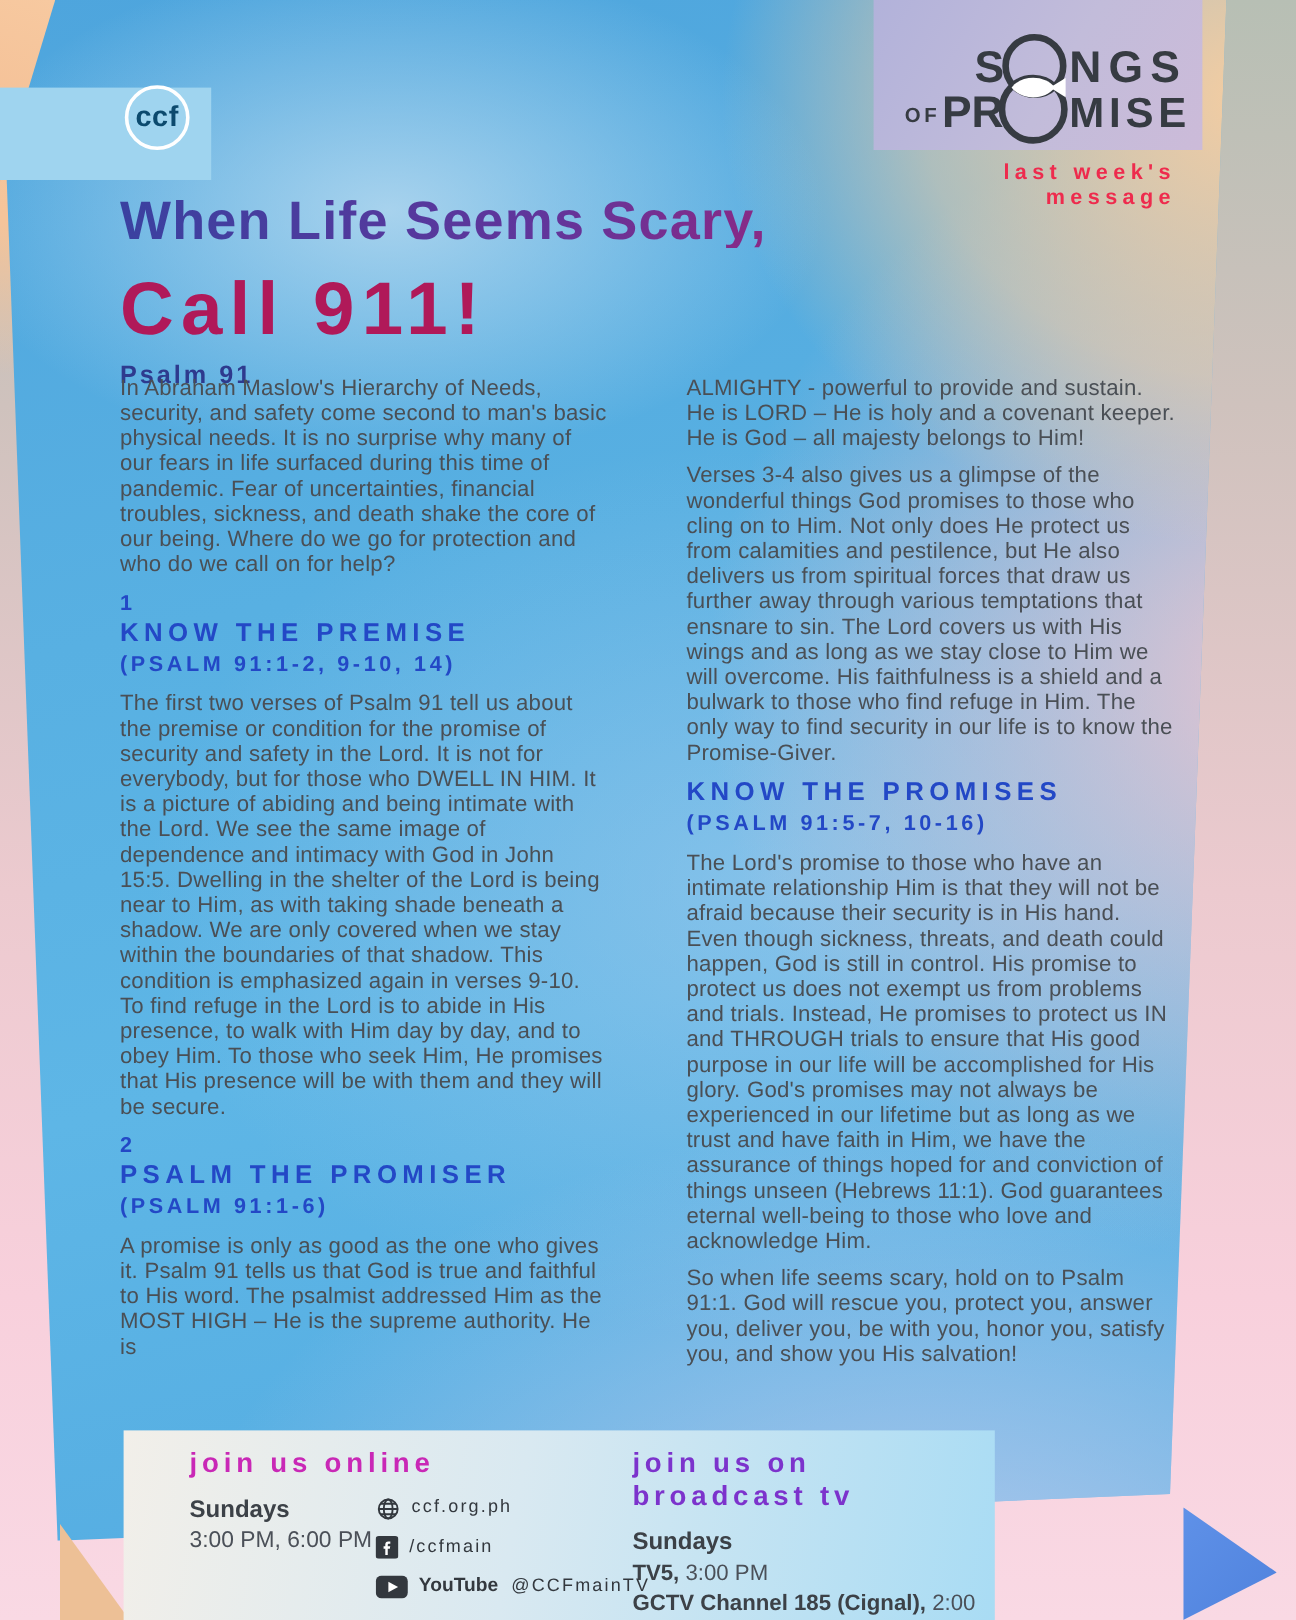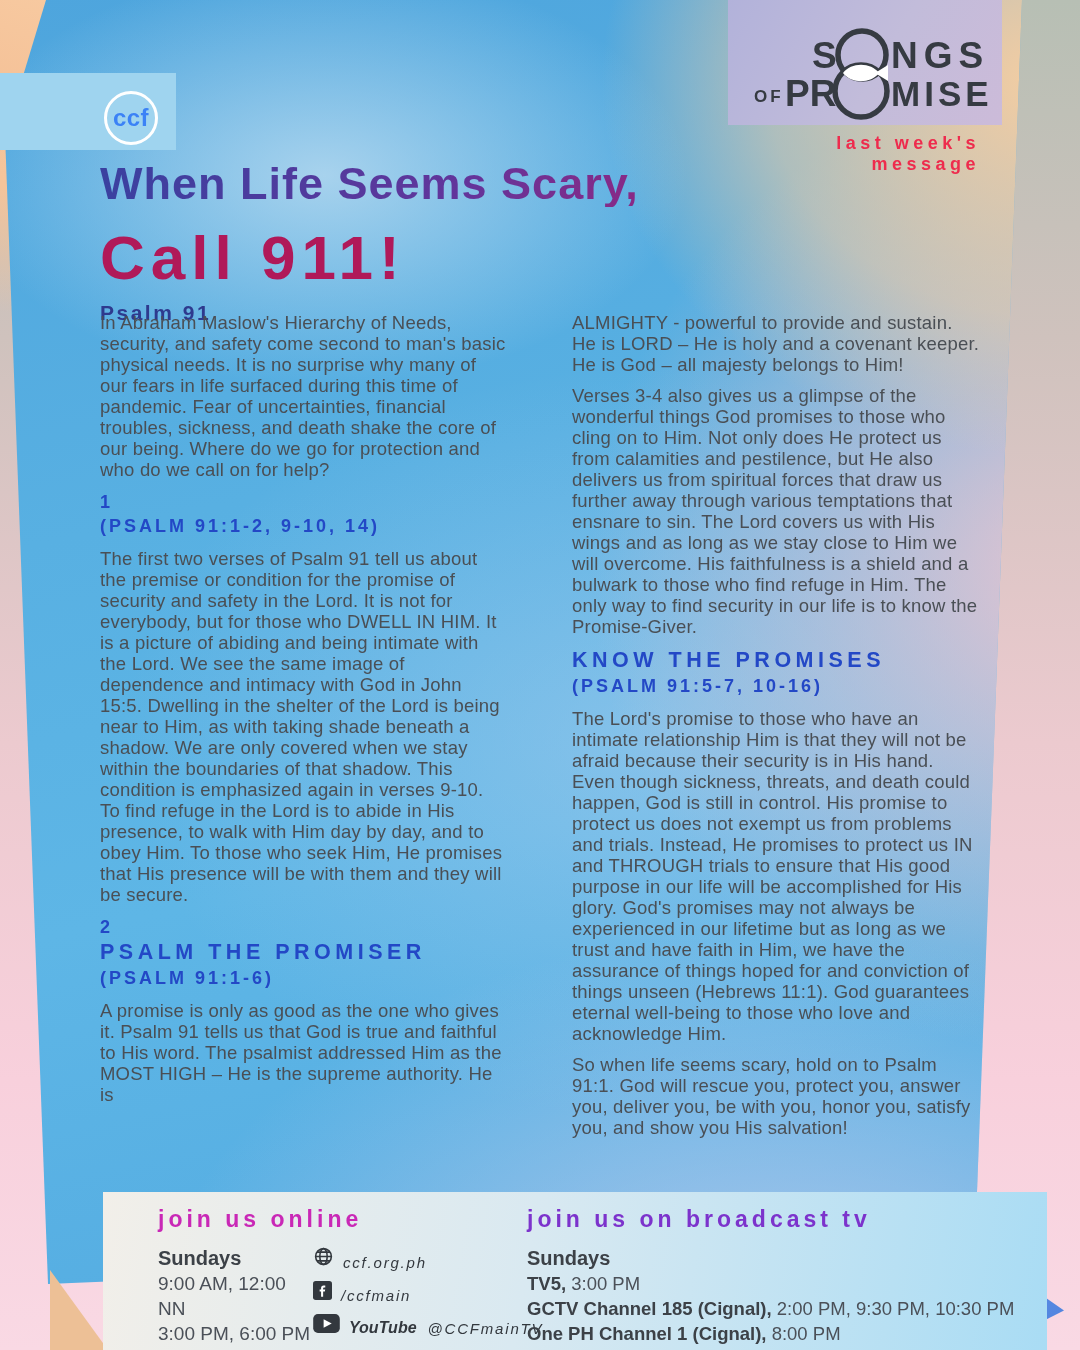--- a/index.html
+++ b/index.html
@@ -25,23 +25,23 @@
     background:linear-gradient(200deg,#f7c9a0,#f3bd93);}
   .corner-tri-bl{position:absolute;left:50px;top:1270px;width:58px;height:80px;
     clip-path:polygon(0 0,100% 100%,0 100%);
     background:#edc096;}
   .corner-tri-br{position:absolute;left:986px;top:1256px;width:78px;height:94px;
     clip-path:polygon(0 0,100% 58%,0 100%);
     background:linear-gradient(135deg,#5f91e8,#4f82dd);}
 
   
   .ccf-band{position:absolute;left:0;top:73px;width:176px;height:77px;background:#9fd4ef;}
-  .ccf-circle{position:absolute;left:104px;top:91px;width:48px;height:48px;border:3px solid #fff;
+  .ccf-circle{position:absolute;left:104px;top:71px;width:48px;height:48px;border:3px solid #fff;
     border-radius:50%;display:flex;align-items:center;justify-content:center;
-    color:#3b82f6;font-weight:bold;font-size:24px;letter-spacing:.5px;}
+    color:#0c4a6e;font-weight:bold;font-size:24px;letter-spacing:.5px;}
   .sop-box{position:absolute;left:728px;top:0;width:274px;height:125px;
     background:linear-gradient(120deg,#b2b2da 0%,#c2bcda 55%,#ccbbd9 100%);}
   .sop-box svg{display:block;margin-top:6px;overflow:visible;}
   .sop-text{font-family:"Liberation Sans",sans-serif;font-weight:bold;fill:#363b42;}
   .tagline{position:absolute;left:728px;top:133px;width:252px;text-align:right;
     color:var(--tagline-red,#ee2b4d);font-weight:bold;font-size:18px;letter-spacing:4.5px;}
 
   
   .title-block{position:absolute;left:100px;top:160px;width:900px;}
   .title1{font-size:45px;font-weight:bold;letter-spacing:1px;line-height:1.05;
@@ -55,33 +55,33 @@
   
   .columns{position:absolute;left:100px;top:312px;width:880px;display:flex;gap:64px;}
   .col{width:419px;}
   .body-p{margin:0 0 10px 0;font-size:18.5px;line-height:21px;letter-spacing:.2px;color:#4a4f55;}
   .section-heading{margin:8px 0 9px 0;color:var(--heading-blue,#2348c6);}
   .sec-num{font-size:18px;font-weight:bold;letter-spacing:3px;line-height:24px;}
   .sec-title{font-size:21.5px;font-weight:bold;letter-spacing:4.5px;line-height:27px;}
   .sec-ref{font-size:18px;font-weight:bold;letter-spacing:3px;line-height:25px;}
 
   
-  .footer-box{position:absolute;left:103px;top:1192px;width:944px;height:158px;
+  .footer-box{position:absolute;left:103px;top:1192px;width:726px;height:158px;
     background:linear-gradient(100deg,#f2efe9 0%,#d9e9f1 45%,#a9dcf4 100%);}
   .f-online{position:absolute;left:55px;top:14px;}
   .f-broadcast{position:absolute;left:424px;top:14px;}
   .f-heading{font-size:23px;font-weight:bold;letter-spacing:4px;margin-bottom:12px;}
   .f-heading.online{color:var(--online-magenta,#c928b6);}
   .f-heading.broadcast{color:var(--broadcast-purple,#7c33cc);}
   .f-cols{display:flex;}
   .f-times{width:155px;}
   .f-day{font-size:20px;font-weight:bold;color:#3c4147;line-height:26px;}
   .f-time{font-size:19px;color:#4b5058;line-height:25px;}
   .f-links{padding-top:2px;}
-  .link-row{display:flex;align-items:flex-end;gap:9px;height:24px;margin-bottom:9px;cursor:pointer;font-style:italic;}
+  .link-row{display:flex;align-items:flex-start;gap:9px;height:24px;margin-bottom:9px;cursor:pointer;}
   .link-row svg{flex:0 0 auto;}
   .link-label{font-size:15px;letter-spacing:1.8px;color:#33383e;}
   .yt-wordmark{font-size:16px;font-weight:bold;color:#33383e;letter-spacing:0;margin-right:2px;}
   .sched-row{font-size:18.5px;line-height:25px;color:#4b5058;}
   .sched-row b{color:#3c4147;}
 </style>
 </head>
 <body>
 
 <div id="canvas">
@@ -115,20 +115,21 @@
     <div class="title1">When Life Seems Scary,</div>
     <div class="title2">Call 911!</div>
     <div class="subtitle">Psalm 91</div>
   </div>
 
   <div class="columns" id="columns">
       <div class="col">
         <p class="body-p">In Abraham Maslow's Hierarchy of Needs, security, and safety come second to man's basic physical needs. It is no surprise why many of our fears in life surfaced during this time of pandemic. Fear of uncertainties, financial troubles, sickness, and death shake the core of our being. Where do we go for protection and who do we call on for help?</p>
         <div class="section-heading">
           <div class="sec-num">1</div>
+          <div class="sec-title">KNOW THE PREMISE</div>
           <div class="sec-ref">(PSALM 91:1-2, 9-10, 14)</div>
         </div>
         <p class="body-p">The first two verses of Psalm 91 tell us about the premise or condition for the promise of security and safety in the Lord. It is not for everybody, but for those who DWELL IN HIM. It is a picture of abiding and being intimate with the Lord. We see the same image of dependence and intimacy with God in John 15:5. Dwelling in the shelter of the Lord is being near to Him, as with taking shade beneath a shadow. We are only covered when we stay within the boundaries of that shadow. This condition is emphasized again in verses 9-10. To find refuge in the Lord is to abide in His presence, to walk with Him day by day, and to obey Him. To those who seek Him, He promises that His presence will be with them and they will be secure.</p>
         <div class="section-heading">
           <div class="sec-num">2</div>
           <div class="sec-title">PSALM THE PROMISER</div>
           <div class="sec-ref">(PSALM 91:1-6)</div>
         </div>
         <p class="body-p">A promise is only as good as the one who gives it. Psalm 91 tells us that God is true and faithful to His word. The psalmist addressed Him as the MOST HIGH – He is the supreme authority. He is</p>
       </div>
@@ -144,21 +145,20 @@
       </div>
     </div>
 
   <div class="footer-box">
     <div class="f-online">
       <div class="f-heading online">join us online</div>
       <div class="f-cols">
         <div class="f-times">
           <div class="f-day">Sundays</div>
           <div id="online-times">
-              <div class="f-time">9:00 AM, 12:00 NN</div>
               <div class="f-time">3:00 PM, 6:00 PM</div>
             </div>
         </div>
         <div class="f-links" id="online-links">
             <div class="link-row">
               <span><svg width="21" height="21" viewBox="0 0 24 24" fill="none" stroke="#33383e" stroke-width="1.8">
                   <circle cx="12" cy="12" r="9"></circle>
                   <ellipse cx="12" cy="12" rx="4.2" ry="9"></ellipse>
                   <path d="M3 12h18M4.6 7h14.8M4.6 17h14.8"></path>
                 </svg></span>

